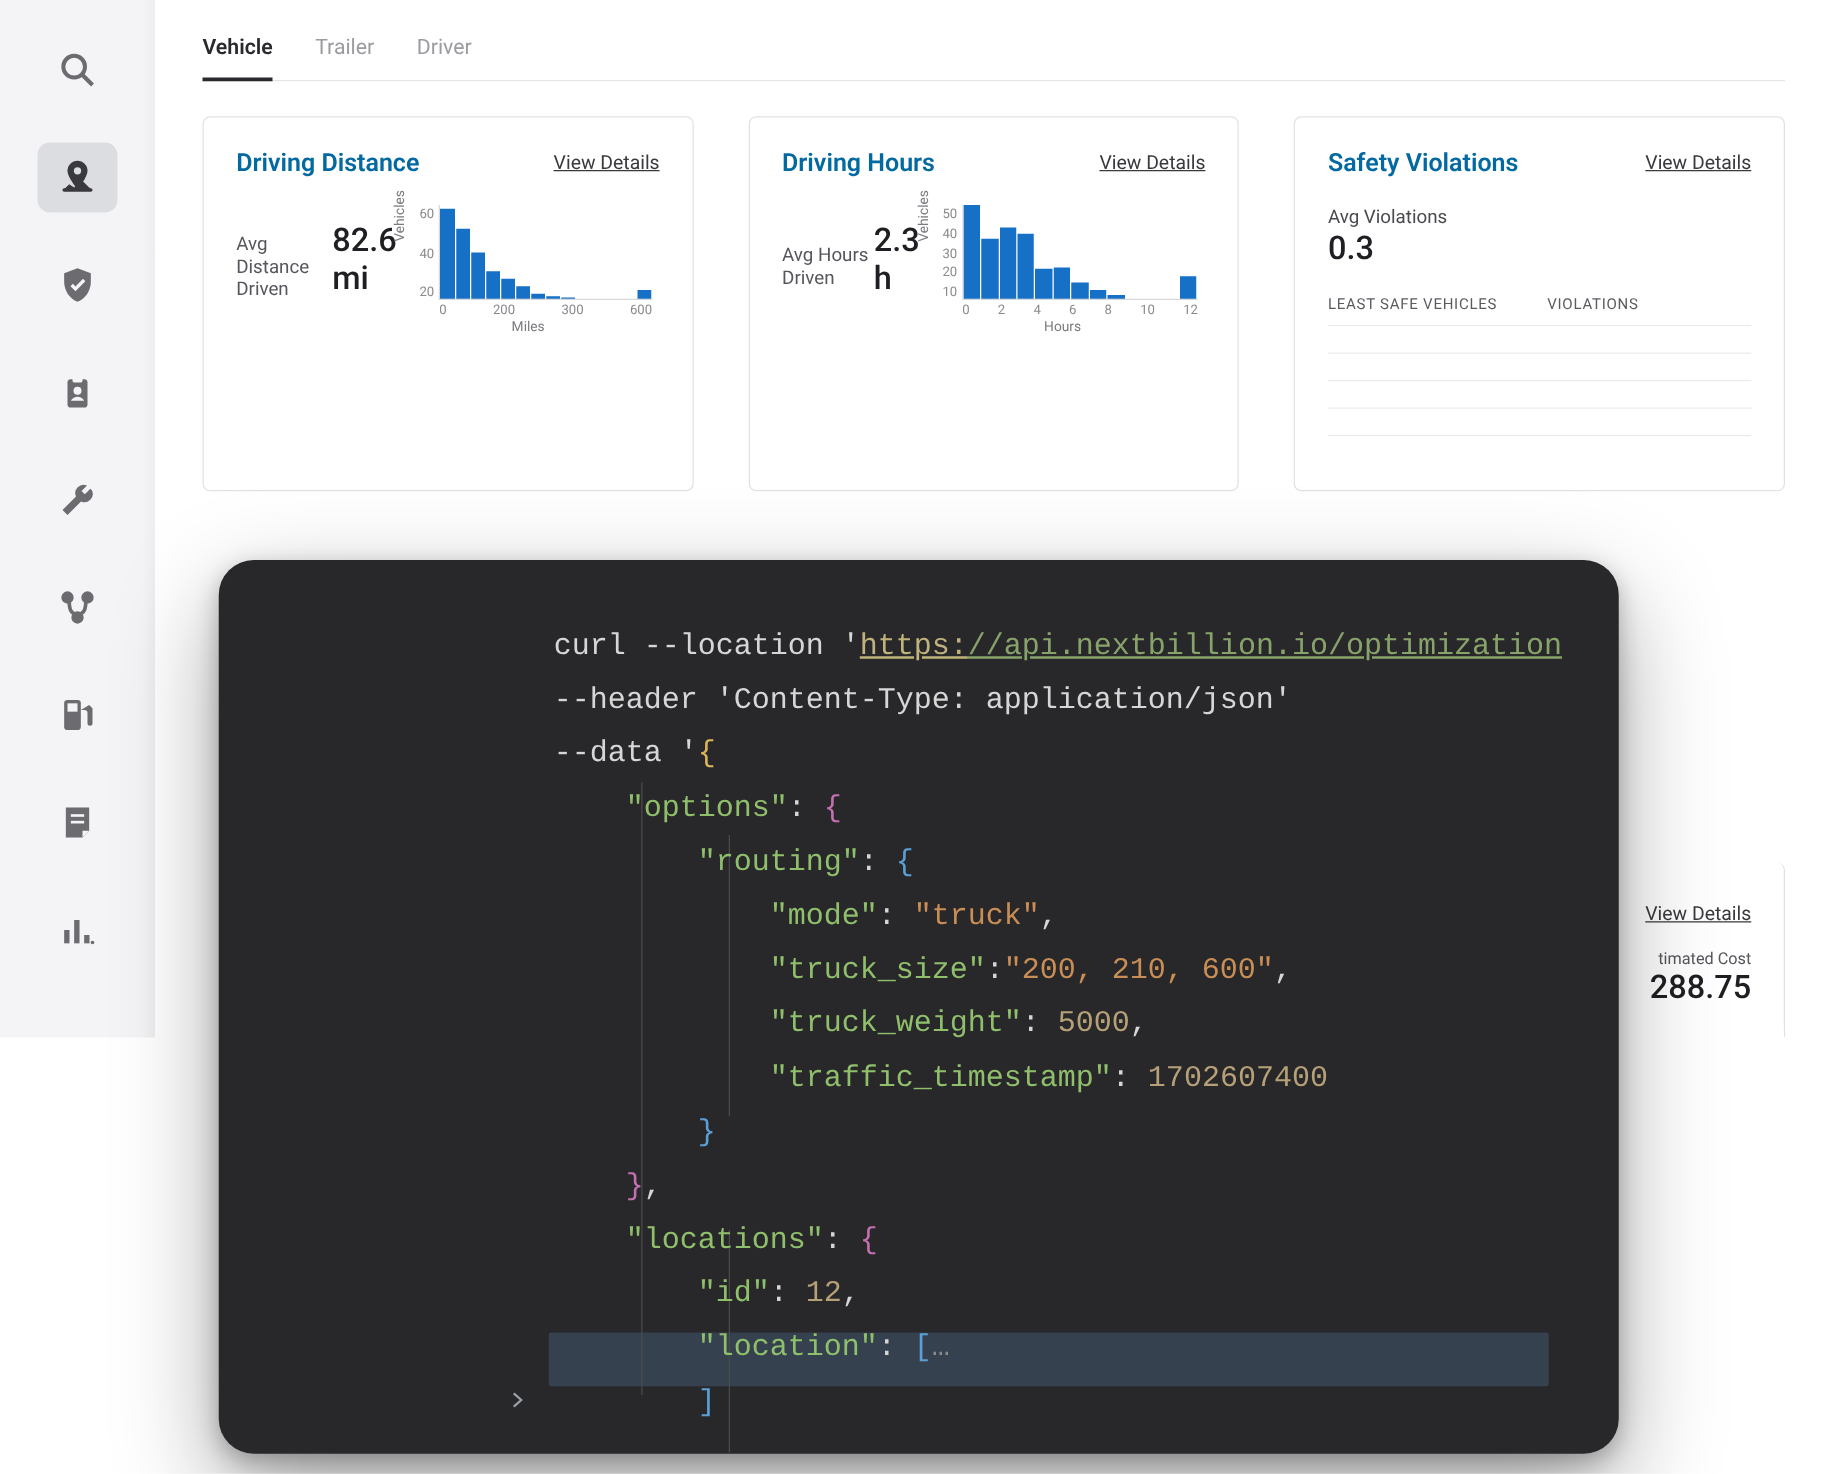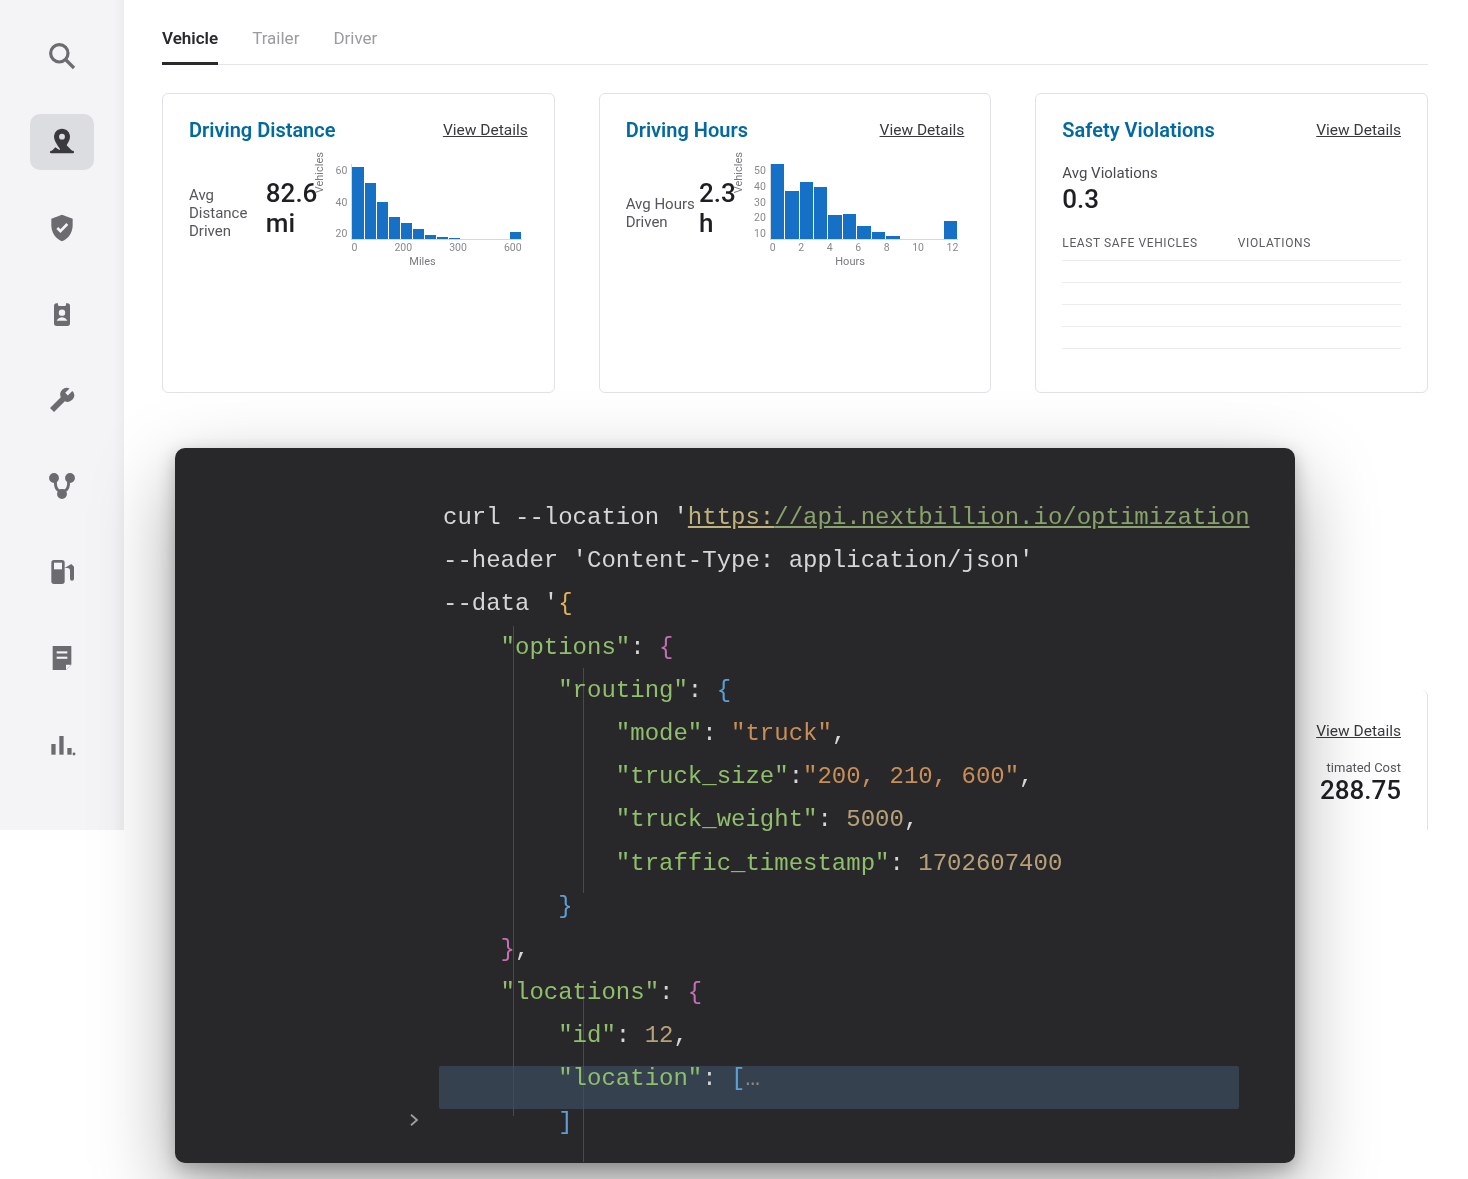--- a/index.html
+++ b/index.html
@@ -242,21 +242,21 @@
   .cost-big { font-size: 26px; font-weight: 500; color: #1f1f23; }
 
   
   .code-card {
     position: absolute;
     left: 175px;
     top: 448px;
     width: 1120px;
     height: 715px;
     background: #28282b;
-    border-radius: 10px;
+    border-radius: 28px;
     box-shadow: 0 30px 80px rgba(0,0,0,0.35), 0 6px 18px rgba(0,0,0,0.25);
     color: #d8d8d8;
     font-family: "SFMono-Regular", Menlo, Consolas, "Courier New", monospace;
     font-size: 24px;
     line-height: 1.8;
     overflow: hidden;
   }
   .code-inner {
     position: absolute;
     left: 268px;

